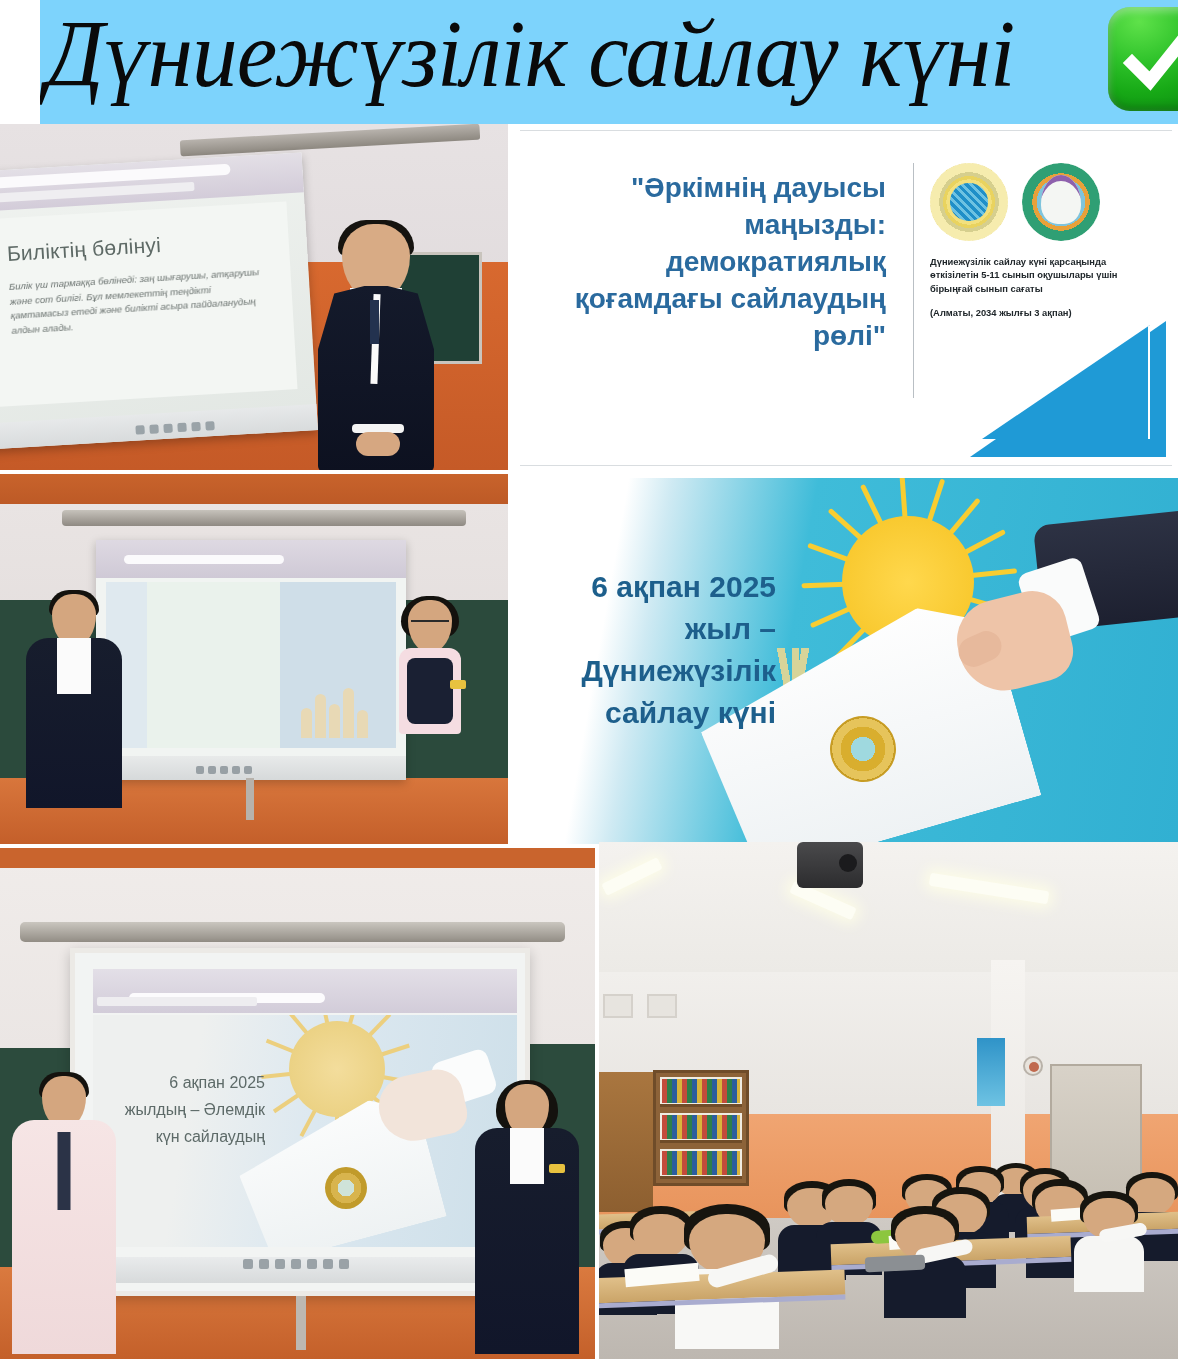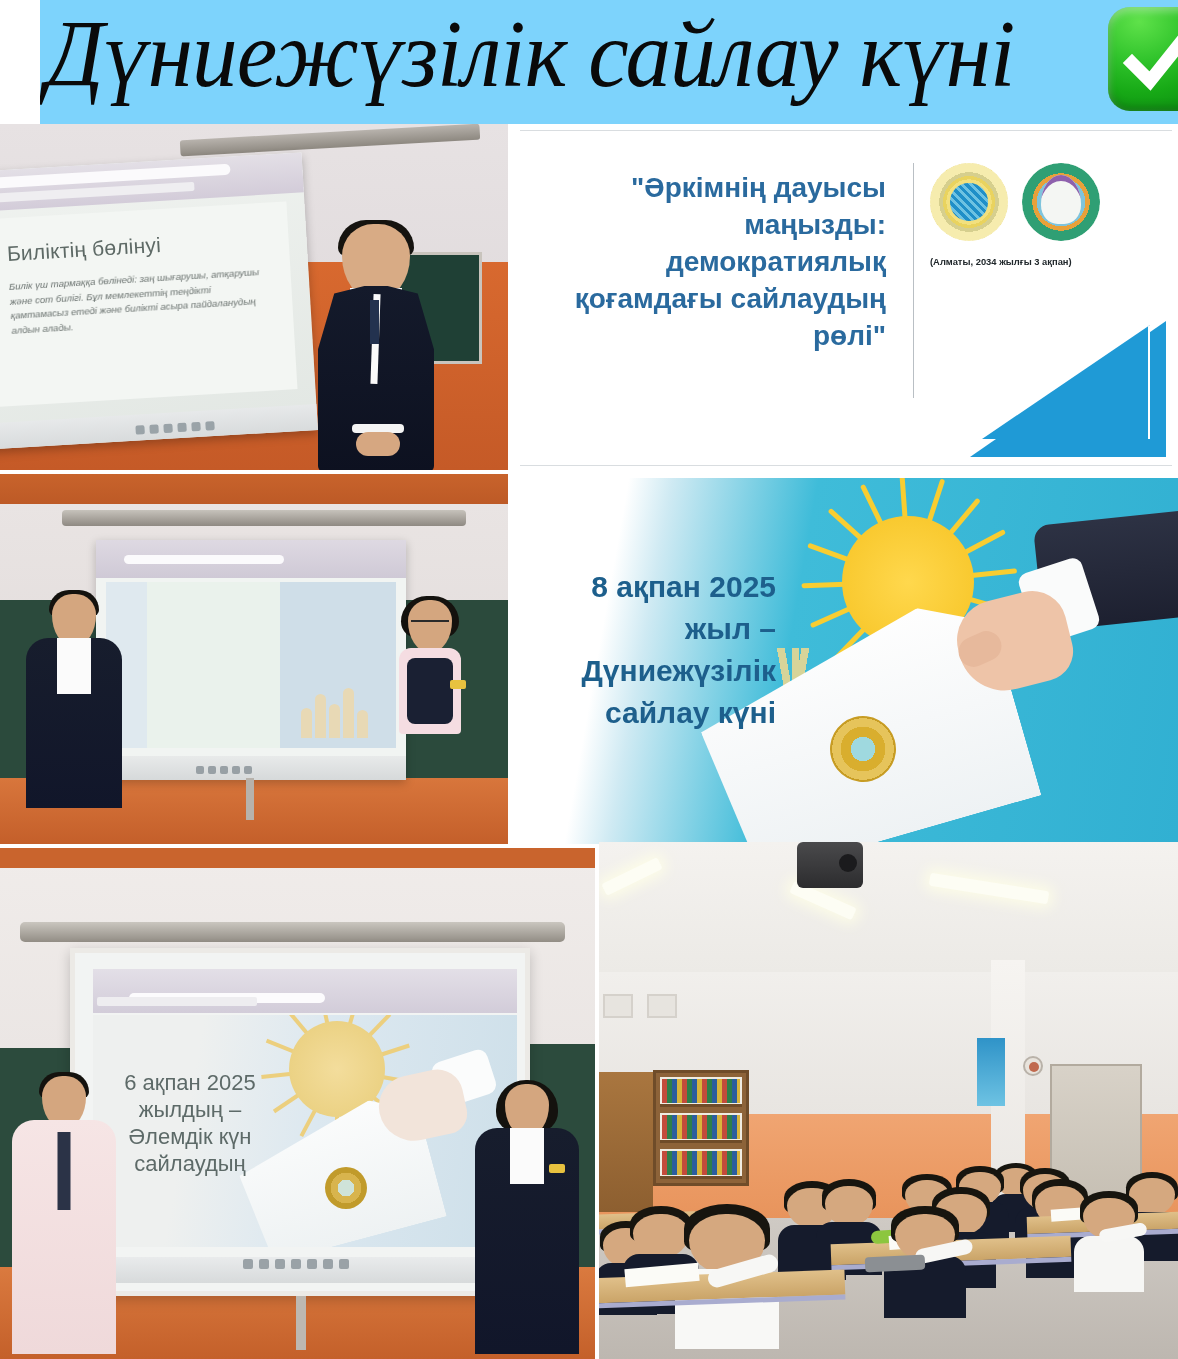--- a/index.html
+++ b/index.html
@@ -254,21 +254,21 @@
      background:#f2e4da; border-radius:34px 28px 22px 38px; transform:rotate(-12deg); }
   .p5 .whiteboard .cuff{ position:absolute; right:24px; top:40px; width:58px; height:46px;
      background:#fbfcfc; border-radius:10px; transform:rotate(-18deg); }
   .p5 .whiteboard .ballot{ position:absolute; left:150px; top:96px; width:190px; height:132px;
      background:linear-gradient(#fbfcfc,#eef2f3); transform:rotate(-15deg);
      clip-path:polygon(0 30%,76% 0,100% 18%,100% 100%,6% 100%); }
   .p5 .whiteboard .bemb{ position:absolute; left:232px; top:152px; width:42px; height:42px;
      border-radius:50%;
      background:radial-gradient(circle,#cfe3d9 0 28%,#d8b44d 28% 52%,#c19b2b 52% 100%);}
   .p5 .whiteboard .slidetext{ position:absolute; left:22px; top:54px; width:150px;
-     text-align:center; font-size:22px; line-height:27px; color:#5d6a68; }
+     text-align:right; font-size:16px; line-height:27px; color:#5d6a68; }
   .p5 .whiteboard .taskbar{ position:absolute; left:18px; bottom:8px; right:8px; height:26px;
      background:linear-gradient(#e9ebec,#d7dadb); }
   .p5 .whiteboard .icons{ position:absolute; left:150px; bottom:14px; display:flex; gap:6px;}
   .p5 .whiteboard .icons i{ width:10px; height:10px; background:#9aa2a7; border-radius:2px; display:block;}
   .p5 .stand{ position:absolute; left:296px; top:448px; width:10px; height:54px; background:#bdb8b1;}
   .p5 .boy{ left:12px; top:228px; width:104px; height:278px; }
   .p5 .boy .body{ background:linear-gradient(#f6e5e5,#efd9da); }
   .p5 .boy .tie{ position:absolute; left:50%; transform:translateX(-50%); top:56px;
      width:13px; height:78px; background:#2b3347; }
   .p5 .girl{ right:16px; top:236px; width:104px; height:270px; }
@@ -414,20 +414,21 @@
 
   <div class="panel p2">
     <div class="frame">
       <div class="headline">"Әркімнің дауысы маңызды: демократиялық қоғамдағы сайлаудың рөлі"</div>
       <div class="divider"></div>
       <div class="emblems">
         <div class="emb cec"></div>
         <div class="emb alm"></div>
       </div>
       <div class="smalltext">
+        <div class="p">Дүниежүзілік сайлау күні қарсаңында өткізілетін 5-11 сынып оқушылары үшін бірыңғай сынып сағаты</div>
         <div class="p">(Алматы, 2034 жылғы 3 ақпан)</div>
       </div>
       <div class="tri-back"></div>
       <div class="tri-front"></div>
     </div>
   </div>
 
   <div class="panel p3">
     <div class="wall"></div>
     <div class="orange-top"></div>
@@ -495,21 +496,21 @@
       <div class="ray" style="transform:rotate(286deg)"></div>
       <div class="ray" style="transform:rotate(308deg)"></div>
       <div class="ray" style="transform:rotate(330deg)"></div>
       <div class="sun"></div>
       <div class="sleeve"></div>
       <div class="cuff"></div>
       <div class="ballot"></div>
       <div class="ballot-emb"></div>
       <div class="hand"></div>
       <div class="thumb"></div>
-      <div class="slidetext">8 ақпан 2025 жыл – Дүниежүзілік сайлау күні</div>
+      <div class="slidetext">6 ақпан 2025 жыл – Дүниежүзілік сайлау күні</div>
     </div>
   </div>
 
   <div class="panel p5">
     <div class="wall"></div>
     <div class="orange-strip"></div>
     <div class="green-left"></div>
     <div class="green-right"></div>
     <div class="orange-bottom"></div>
     <div class="rail"></div>

